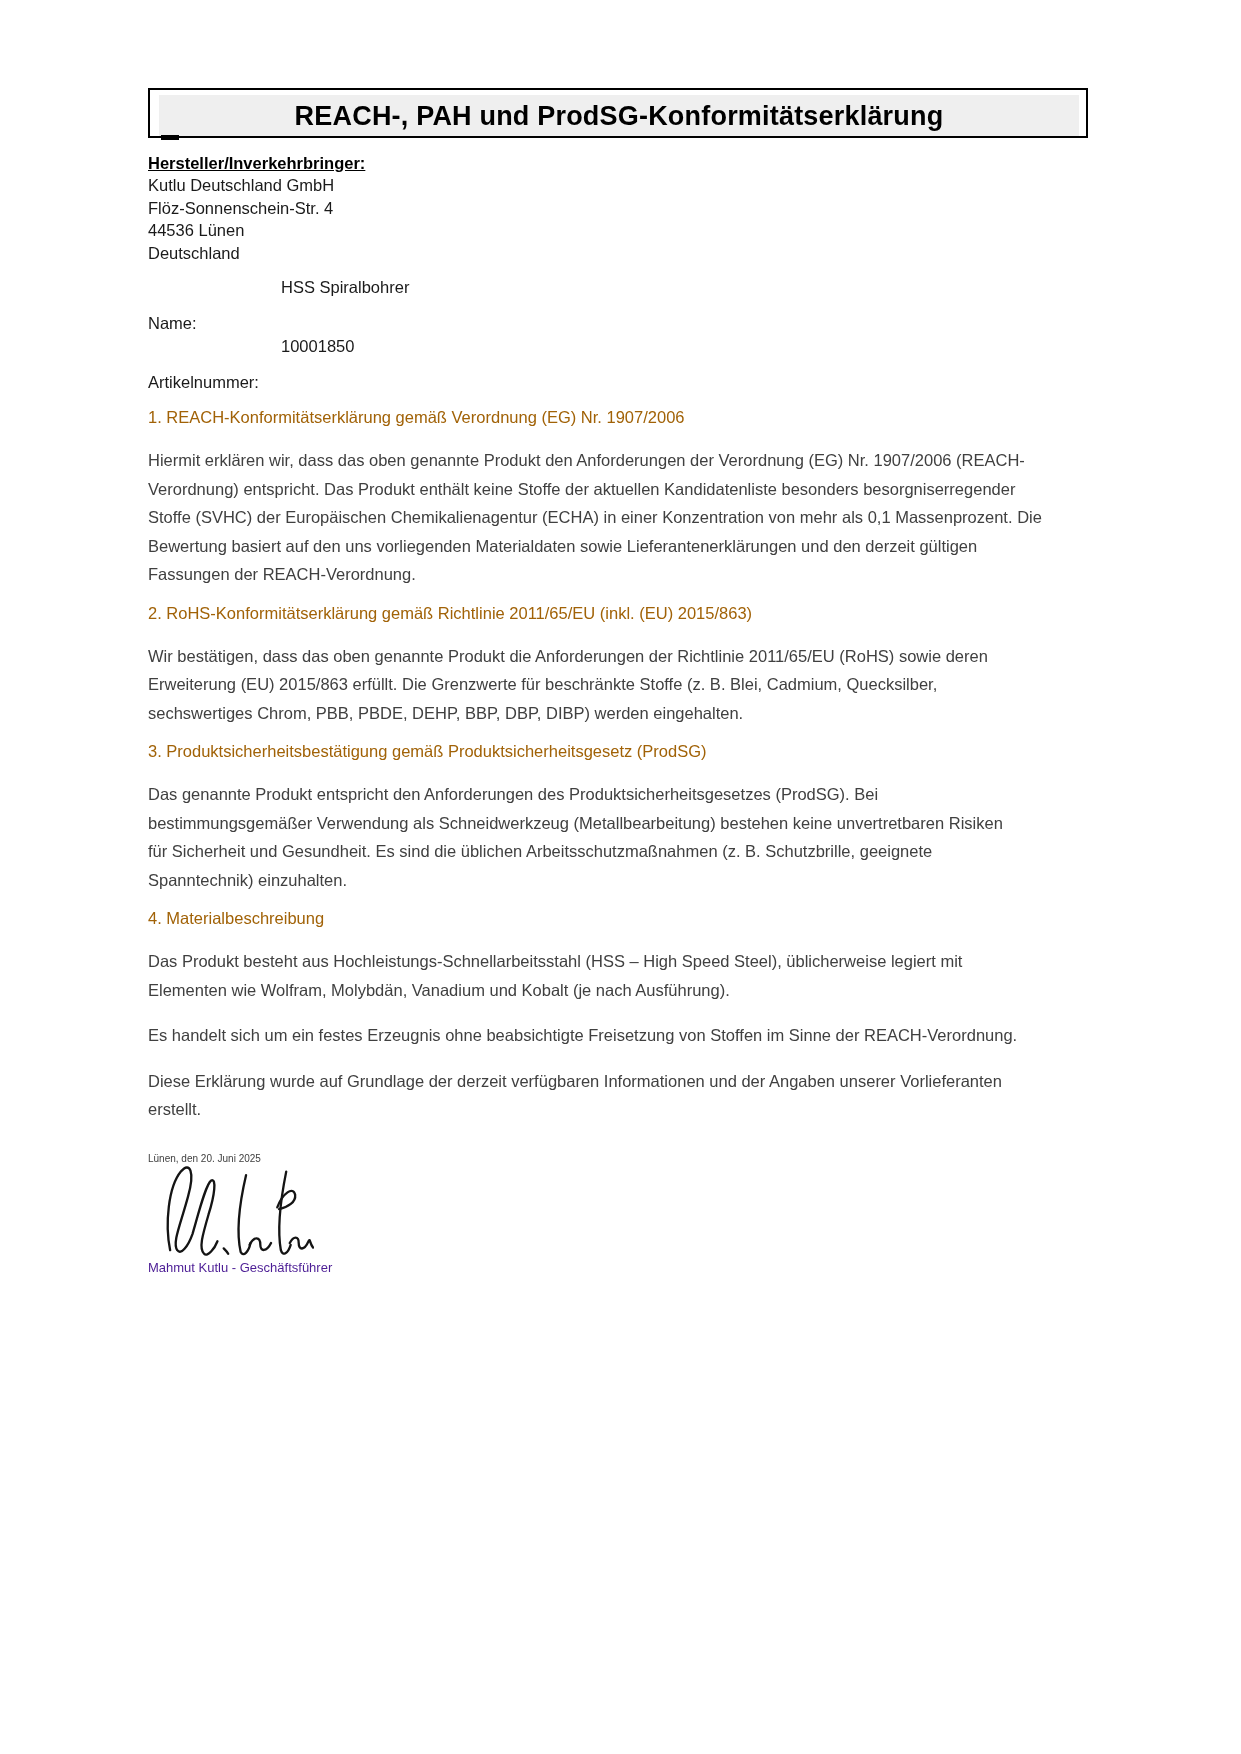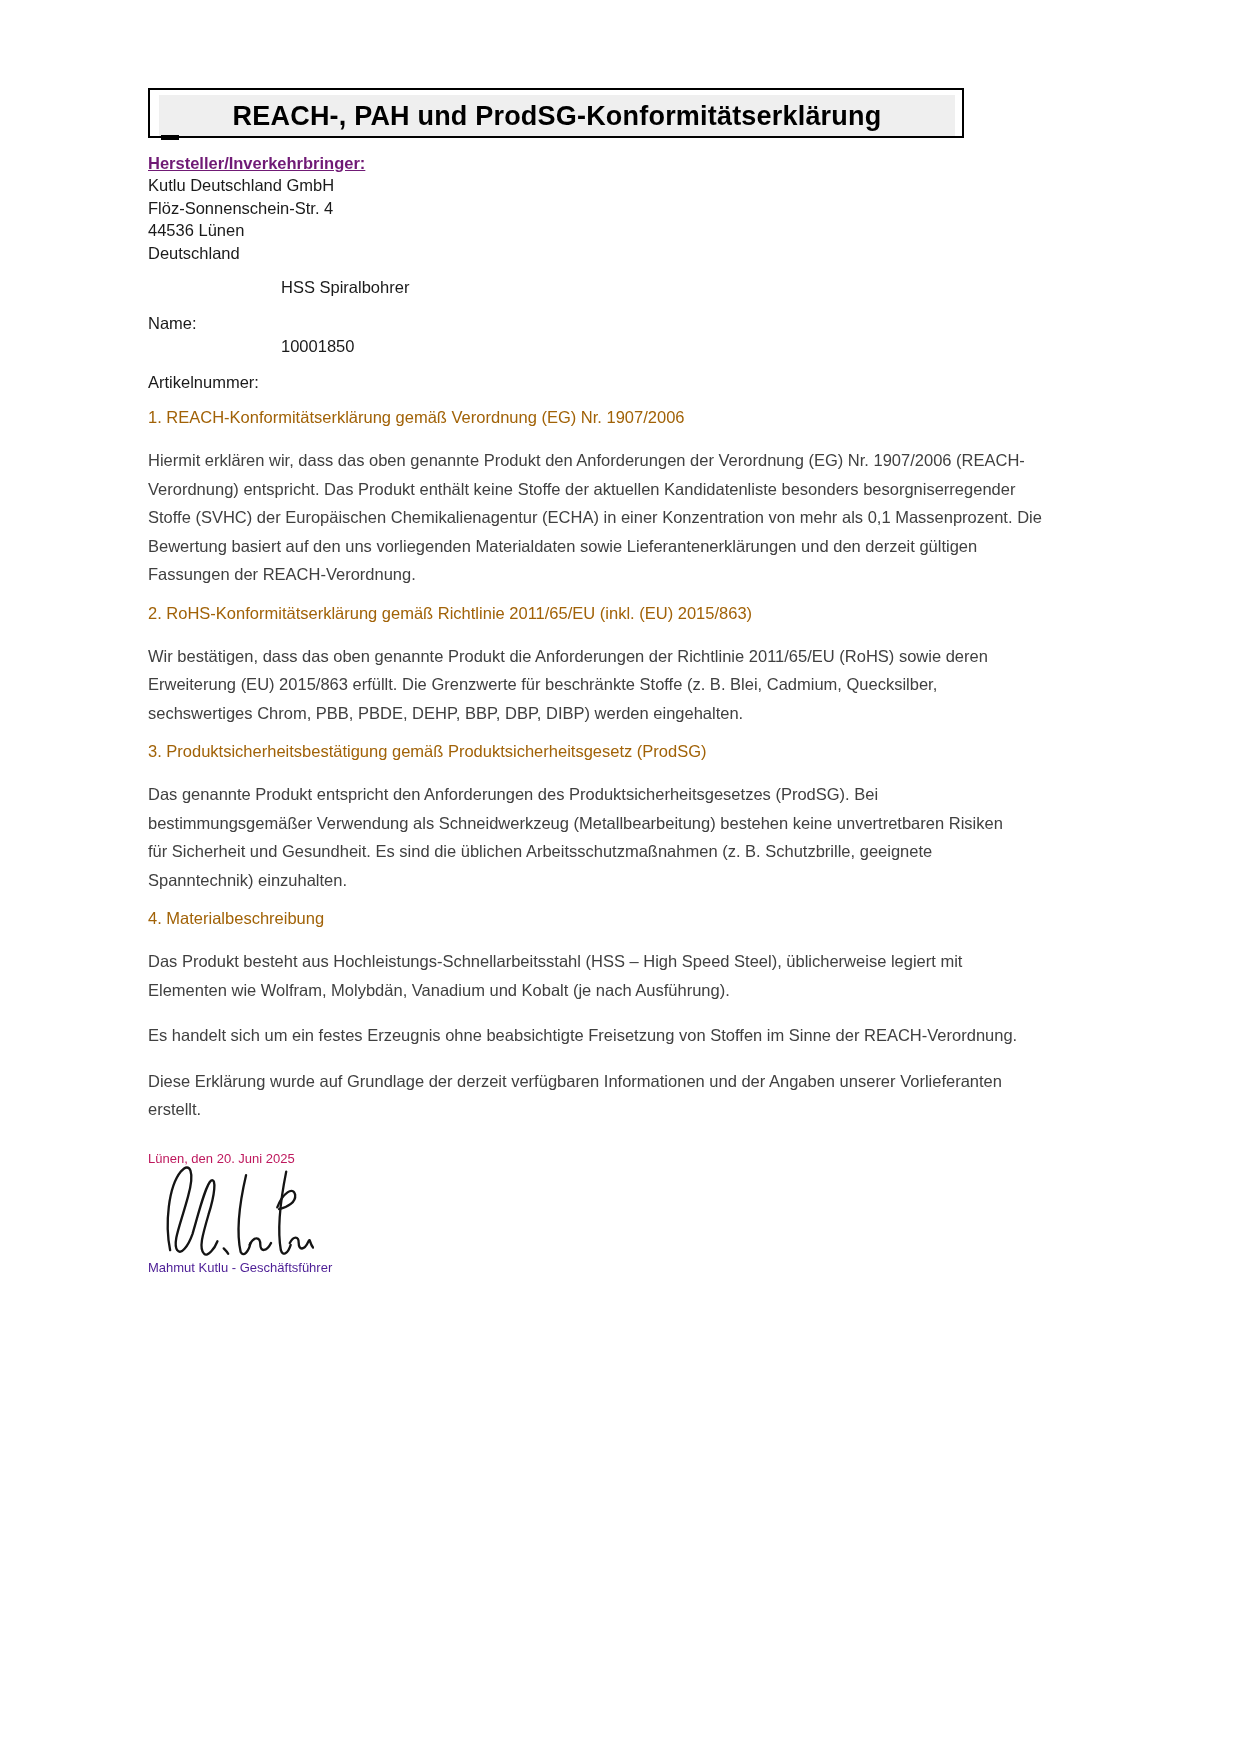--- a/index.html
+++ b/index.html
@@ -9,44 +9,44 @@
     width:1241px; height:1754px;
     background:#ffffff;
     font-family:"Liberation Sans","DejaVu Sans",sans-serif;
     color:#1a1a1a;
     overflow:hidden;
   }
   .content {
     position:absolute; left:148px; top:88px; width:942px;
   }
   
-  .title-box { position:relative; width:816px; height:50px; }
+  .title-box { position:relative; width:940px; height:50px; }
   .title-border { position:absolute; left:0; top:0; right:0; bottom:0;
     border:2px solid #000; z-index:2; pointer-events:none; }
   .title-band { position:absolute; left:11px; right:9px; top:7px; height:42px;
     background:#efefef; z-index:1;
     display:flex; align-items:center; justify-content:center; }
   .title-text { font-size:27px; font-weight:bold; color:#000; letter-spacing:0.2px; }
   .title-dash { position:absolute; left:13px; top:47px; width:18px; height:5px;
     background:#000; z-index:3; }
   
   .mfr-heading { margin-top:14px; font-size:16.5px; font-weight:bold;
-    text-decoration:underline; color:#701a75; line-height:22px; }
+    text-decoration:underline; color:#000000; line-height:22px; }
   .addr-line { font-size:16.5px; line-height:22.5px; }
   
   .product { margin-top:12px; }
   .prod-row { display:flex; font-size:16.5px; line-height:22.5px; }
   .prod-label { width:133px; flex:none;margin-top:36px; }
   
   .sec-heading { margin-top:12px; font-size:16.5px; font-weight:normal; color:#a16207;
     line-height:24px; }
   .para { margin-top:17px; font-size:16.5px; line-height:28.5px;
     white-space:pre-line; color:#404040; }
   
-  .date-line { margin-top:26px; font-size:13px; line-height:18px; color:#be185d; }
+  .date-line { margin-top:26px; font-size:10px; line-height:18px; color:#404040; }
   .signature { margin-left:14px; margin-top:-8px; display:block; }
   .signer { margin-top:0px; font-size:13px; color:#4c1d95; }
 </style>
 </head>
 <body>
 
 <div class="page">
   <div class="content">
 
     <div class="title-box">

